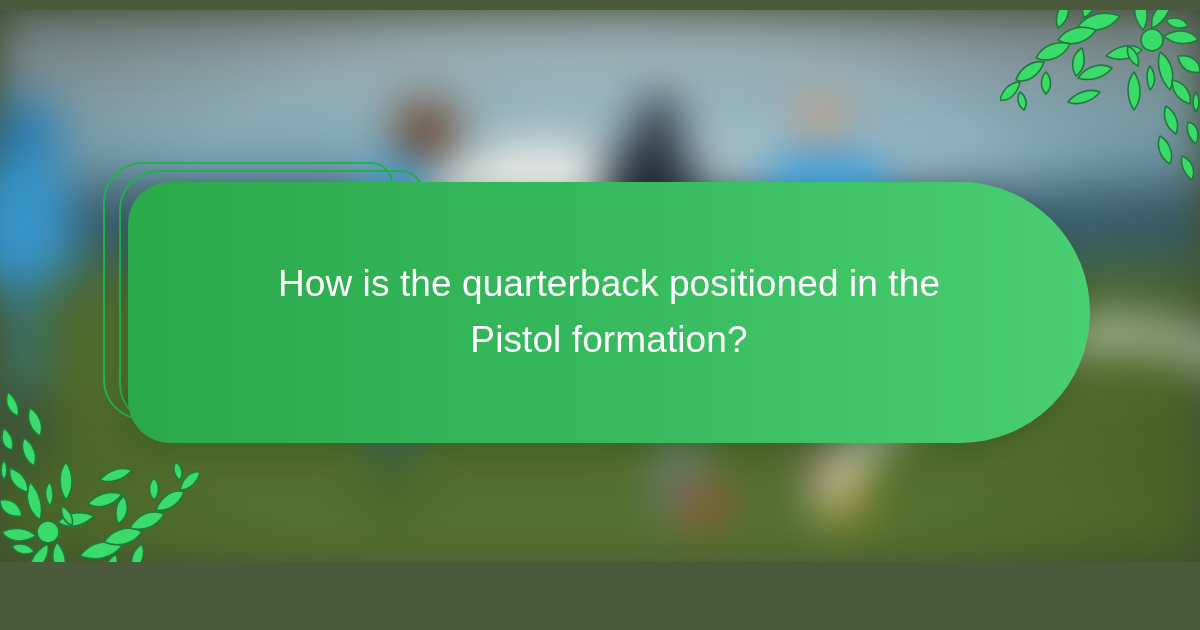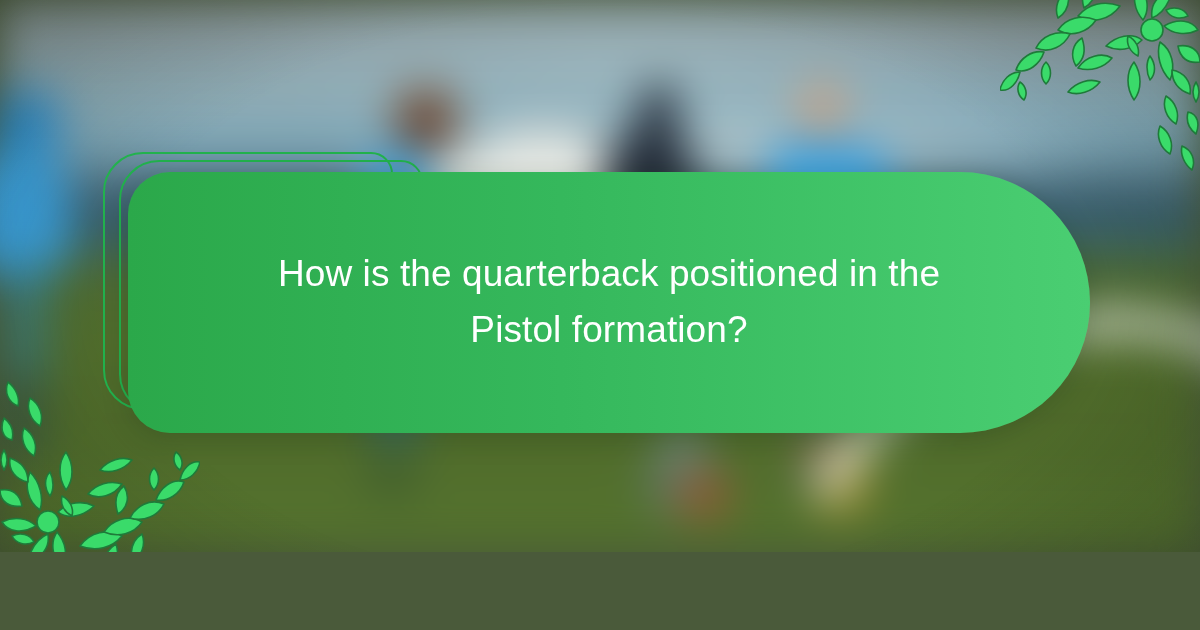--- a/index.html
+++ b/index.html
@@ -6,20 +6,21 @@
   * { margin:0; padding:0; box-sizing:border-box; }
   html, body {
     width:1200px; height:630px;
     font-family:"Liberation Sans", sans-serif;
     overflow:hidden; background:#4a5a3a;
   }
   #stage {
     position:relative;
     width:1200px; height:552px;
     overflow:hidden;
+    margin-top:10px;
   }
 
   
   .bg-layer { position:absolute; inset:0; }
 
   .bg-base {
     background:
       linear-gradient(to bottom,
         #8f9a9c 0px, #93a4ab 40px, #8fb0bd 90px,
         #7fa9bb 140px, #6f9aae 175px, #5d8fa6 195px,

